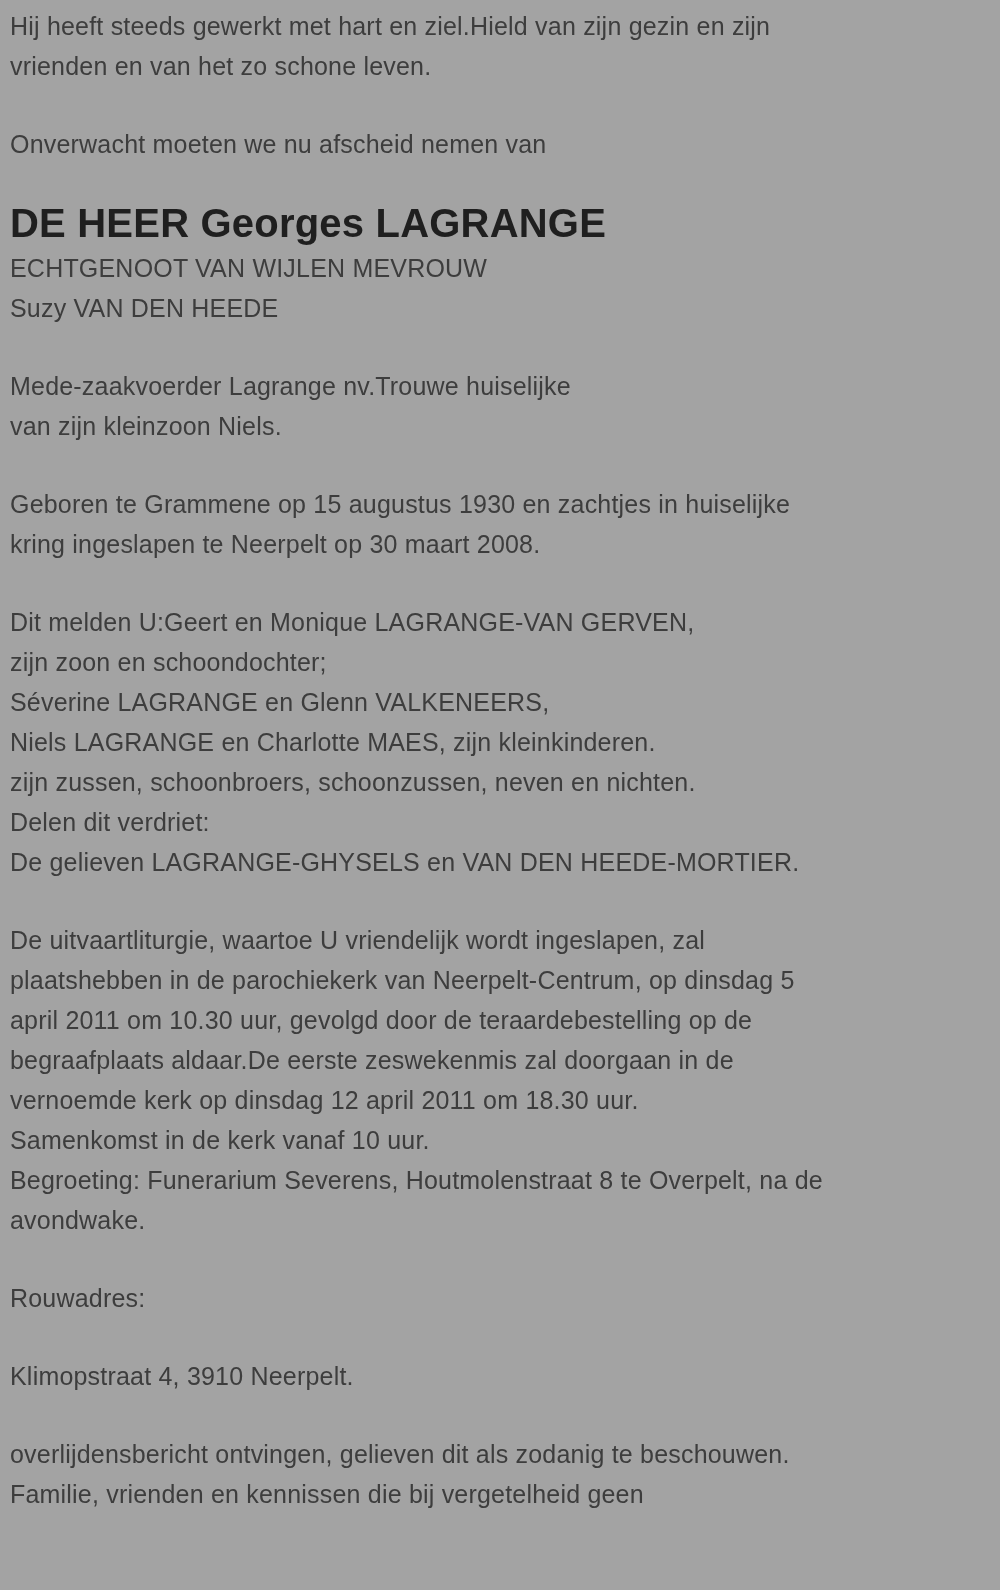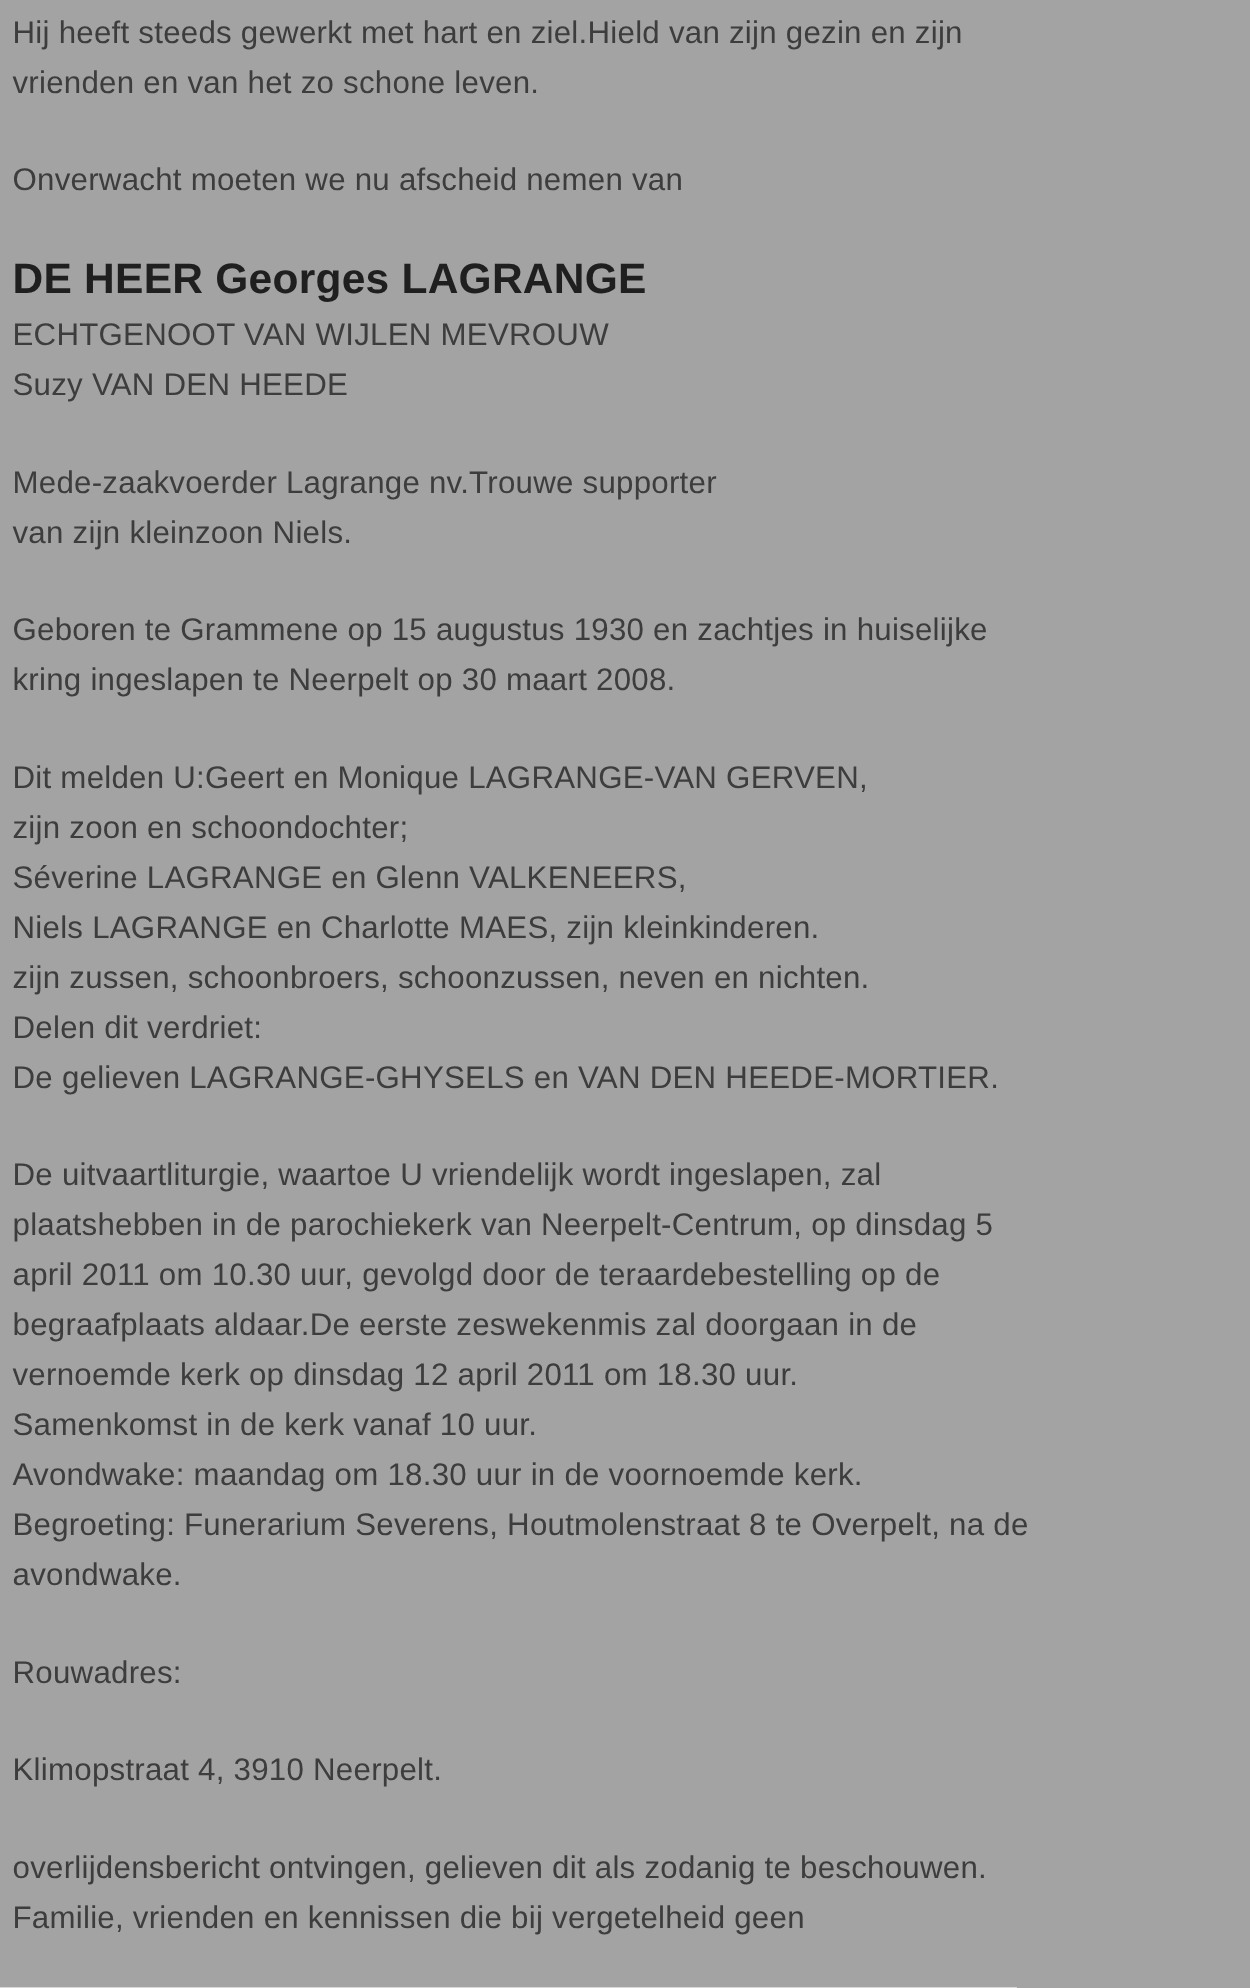--- a/index.html
+++ b/index.html
@@ -27,21 +27,21 @@
     white-space: nowrap;
     letter-spacing: 0.2px;
   }
   .gap {
     height: 38px;
   }
   .gap-small {
     height: 34px;
   }
   .deceased-name {
-    font-size: 34px;
+    font-size: 40px;
     line-height: 50px;
     font-weight: 700;
     color: #1f1f1f;
     letter-spacing: 0.2px;
     white-space: nowrap;
   }
 </style>
 </head>
 <body>
 
@@ -62,21 +62,21 @@
 
   <div class="para">
     <div class="deceased-name">DE HEER Georges LAGRANGE</div>
     <div class="line">ECHTGENOOT VAN WIJLEN MEVROUW</div>
     <div class="line">Suzy VAN DEN HEEDE</div>
   </div>
 
   <div class="gap"></div>
 
   <div class="para">
-    <div class="line">Mede-zaakvoerder Lagrange nv.Trouwe supporter</div>
+    <div class="line">Mede-zaakvoerder Lagrange nv.Trouwe huiselijke</div>
     <div class="line">van zijn kleinzoon Niels.</div>
   </div>
 
   <div class="gap"></div>
 
   <div class="para">
     <div class="line">Geboren te Grammene op 15 augustus 1930 en zachtjes in huiselijke</div>
     <div class="line">kring ingeslapen te Neerpelt op 30 maart 2008.</div>
   </div>
 
@@ -94,21 +94,20 @@
 
   <div class="gap"></div>
 
   <div class="para">
     <div class="line">De uitvaartliturgie, waartoe U vriendelijk wordt ingeslapen, zal</div>
     <div class="line">plaatshebben in de parochiekerk van Neerpelt-Centrum, op dinsdag 5</div>
     <div class="line">april 2011 om 10.30 uur, gevolgd door de teraardebestelling op de</div>
     <div class="line">begraafplaats aldaar.De eerste zeswekenmis zal doorgaan in de</div>
     <div class="line">vernoemde kerk op dinsdag 12 april 2011 om 18.30 uur.</div>
     <div class="line">Samenkomst in de kerk vanaf 10 uur.</div>
-    <div class="line">Avondwake: maandag om 18.30 uur in de voornoemde kerk.</div>
     <div class="line">Begroeting: Funerarium Severens, Houtmolenstraat 8 te Overpelt, na de</div>
     <div class="line">avondwake.</div>
   </div>
 
   <div class="gap"></div>
 
   <div class="para">
     <div class="line">Rouwadres:</div>
   </div>
 

